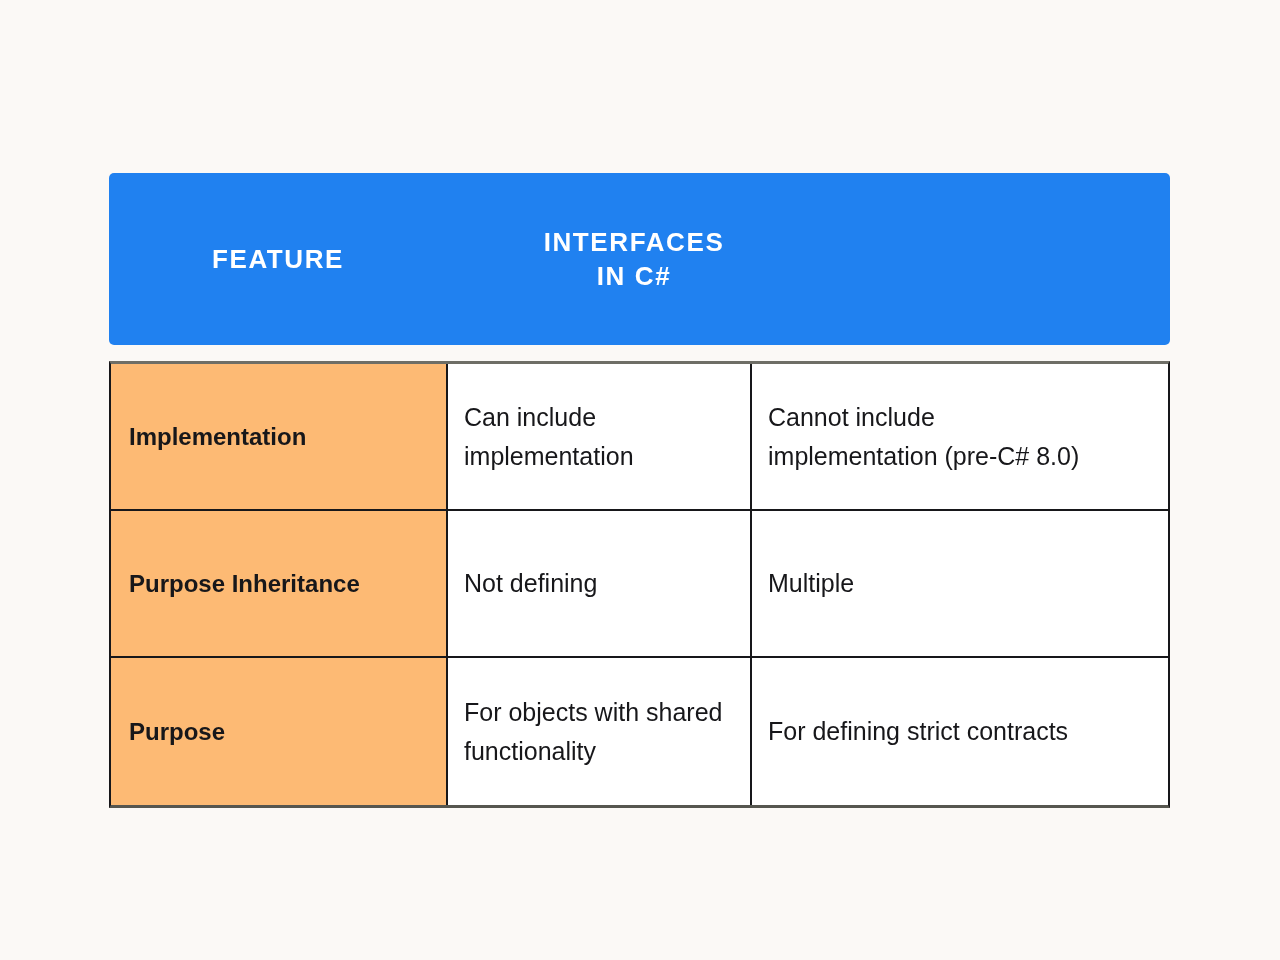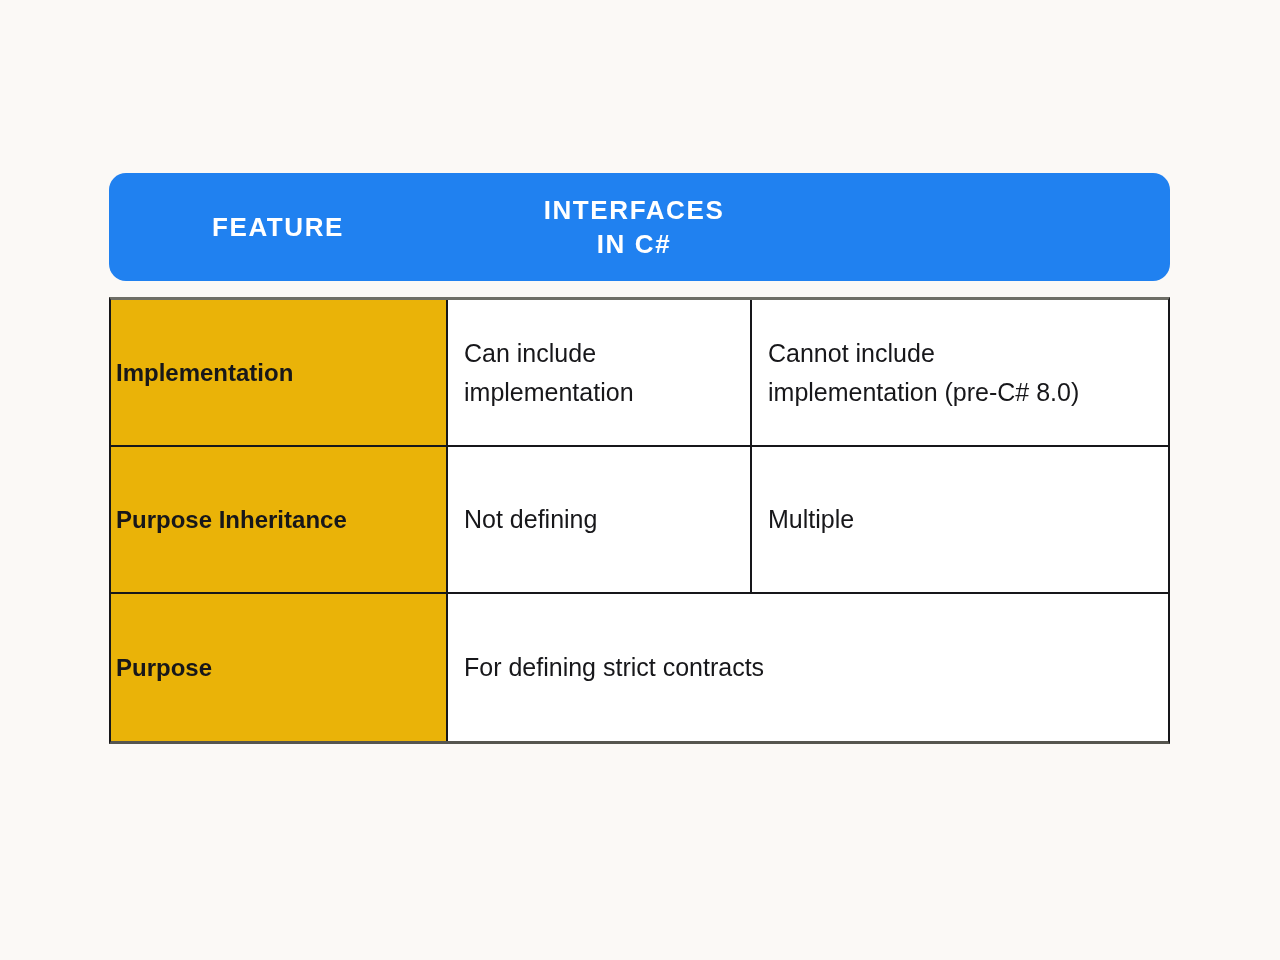--- a/index.html
+++ b/index.html
@@ -20,23 +20,23 @@
   #comparison-table {
     position: absolute;
     left: 109px;
     top: 173px;
     width: 1061px;
   }
 
   
   .table-header {
     display: flex;
-    height: 108px;
+    height: 172px;
     background: #2081F0;
-    border-radius: 17px;
+    border-radius: 5px;
     overflow: hidden;
   }
 
   .th {
     display: flex;
     align-items: center;
     justify-content: center;
     text-align: center;
     color: #FFFFFF;
     font-weight: bold;
@@ -75,24 +75,24 @@
     padding: 8px 16px;
     font-size: 25px;
     line-height: 1.55;
     color: #17171A;
     border-right: 2px solid #17171A;
   }
   .td:last-child { border-right: none; }
 
   .td.col-feature {
     width: 337px;
-    background: #eab308;
+    background: #fdba74;
     font-weight: bold;
     font-size: 24px;
-    padding-left: 5px;
+    padding-left: 18px;
   }
 
   .td.col-abstract { width: 304px; }
   .td.col-iface    { width: 371px; }
 
   .cell-text { display: block; }
 </style>
 </head>
 <body>
 
@@ -127,19 +127,22 @@
       </div>
       <div class="td col-iface">
         <span class="cell-text">Multiple</span>
       </div>
     </div>
 
     <div class="tr">
       <div class="td col-feature">
         <span class="cell-text">Purpose</span>
       </div>
+      <div class="td col-abstract">
+        <span class="cell-text">For objects with shared functionality</span>
+      </div>
       <div class="td col-iface">
         <span class="cell-text">For defining strict contracts</span>
       </div>
     </div>
 
   </div>
 </div>
 
 </body></html>

